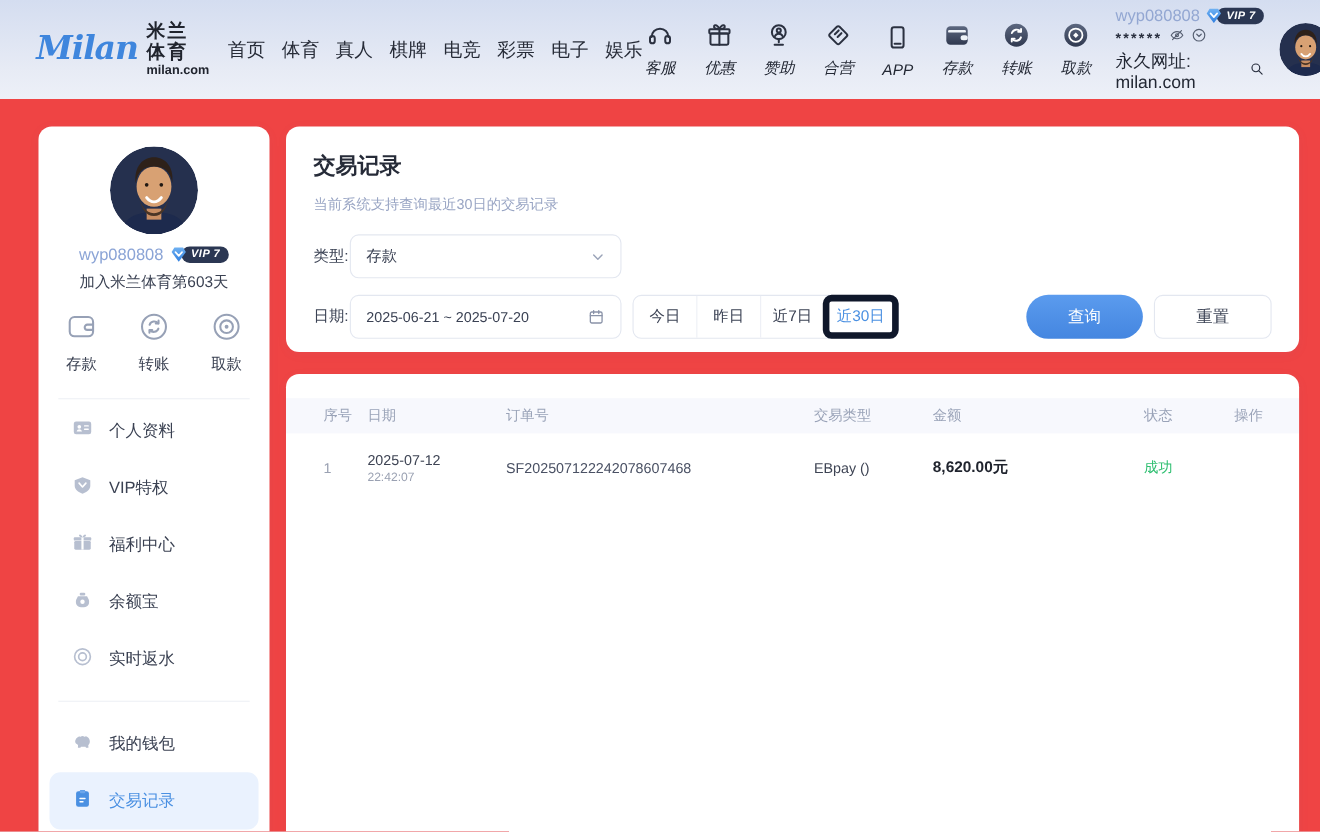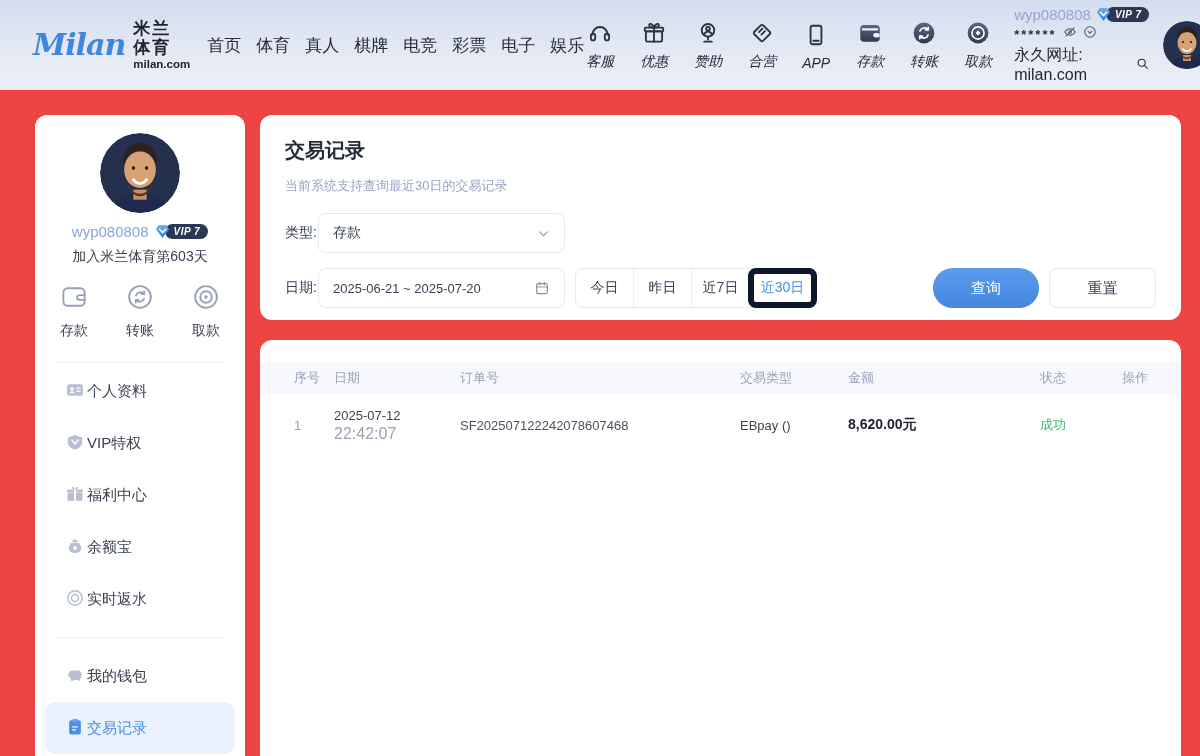--- a/index.html
+++ b/index.html
@@ -42,21 +42,21 @@
   .sb-avatar{width:80px;height:80px;border-radius:50%;overflow:hidden;flex:none;}
   .sb-name-row{margin-top:10px;display:flex;align-items:center;gap:5px;}
   .sb-name{font-size:15px;color:#8ba4d6;}
   .sb-join{margin-top:8px;font-size:14px;color:#3a4152;}
   .sb-quick{margin-top:16px;display:flex;width:100%;justify-content:space-between;padding:0 24px;}
   .qa-item{display:flex;flex-direction:column;align-items:center;gap:7px;font-size:14px;color:#3a4152;cursor:pointer;}
   .qa-item svg{width:30px;height:30px;}
   .sb-divider{width:174px;height:1px;background:#eef0f5;margin:22px 0 2px;flex:none;}
   .sb-divider.d2{margin:12px 0;}
   .sb-menu{width:100%;}
-  .sb-item{height:52px;display:flex;align-items:center;padding-left:30px;gap:2px;font-size:15px;color:#3a4152;cursor:pointer;}
+  .sb-item{height:52px;display:flex;align-items:center;padding-left:30px;gap:14px;font-size:15px;color:#3a4152;cursor:pointer;}
   .sb-item svg{width:20px;height:20px;flex:none;}
   .sb-item.active{background:#eaf2fe;border-radius:10px;margin:0 10px;padding-left:20px;color:#4a90e2;}
 
   
   .card{position:absolute;background:#fff;border-radius:12px;box-shadow:0 2px 10px rgba(100,120,170,.05);}
   .card-filter{left:260px;top:115px;width:921px;height:205px;}
   .card-table{left:260px;top:340px;width:921px;height:430px;overflow:hidden;}
 
   .f-title{margin:22px 0 0 25px;font-size:20px;font-weight:700;color:#262b38;}
   .f-sub{margin:13px 0 0 25px;font-size:13px;color:#99a5c4;}
@@ -76,21 +76,21 @@
   .btn{height:40px;display:flex;align-items:center;justify-content:center;font-size:15px;cursor:pointer;}
   .btn-primary{width:106px;border-radius:20px;background:linear-gradient(180deg,#5b9bee,#4486e0);color:#fff;border:none;}
   .btn-ghost{width:107px;border-radius:8px;background:#fff;border:1px solid #e3e7f0;color:#3b4254;}
 
   .tbl-head,.tbl-row{display:grid;grid-template-columns:40px 126px 280px 108px 192px 82px 1fr;
        align-items:center;padding:0 25px 0 34px;}
   .tbl-head{margin-top:22px;height:32px;background:#f7f8fd;color:#9aa3b8;font-size:13px;}
   .tbl-row{height:62px;font-size:13px;color:#3e4454;}
   .c-no{color:#9aa1b2;}
   .c-date .d{color:#3e4454;}
-  .c-date .t{color:#9aa1b2;font-size:16px;margin-top:2px;}
+  .c-date .t{color:#9aa1b2;font-size:11px;margin-top:2px;}
   .c-order{color:#4a5164;}
   .c-amount{font-weight:700;font-size:14px;color:#20242e;}
   .c-status{color:#2fbf71;}
 </style>
 </head>
 <body>
 
 <svg width="0" height="0" style="position:absolute" aria-hidden="true">
   <defs>
     <linearGradient id="navy" x1="0" y1="0" x2="0" y2="1">

